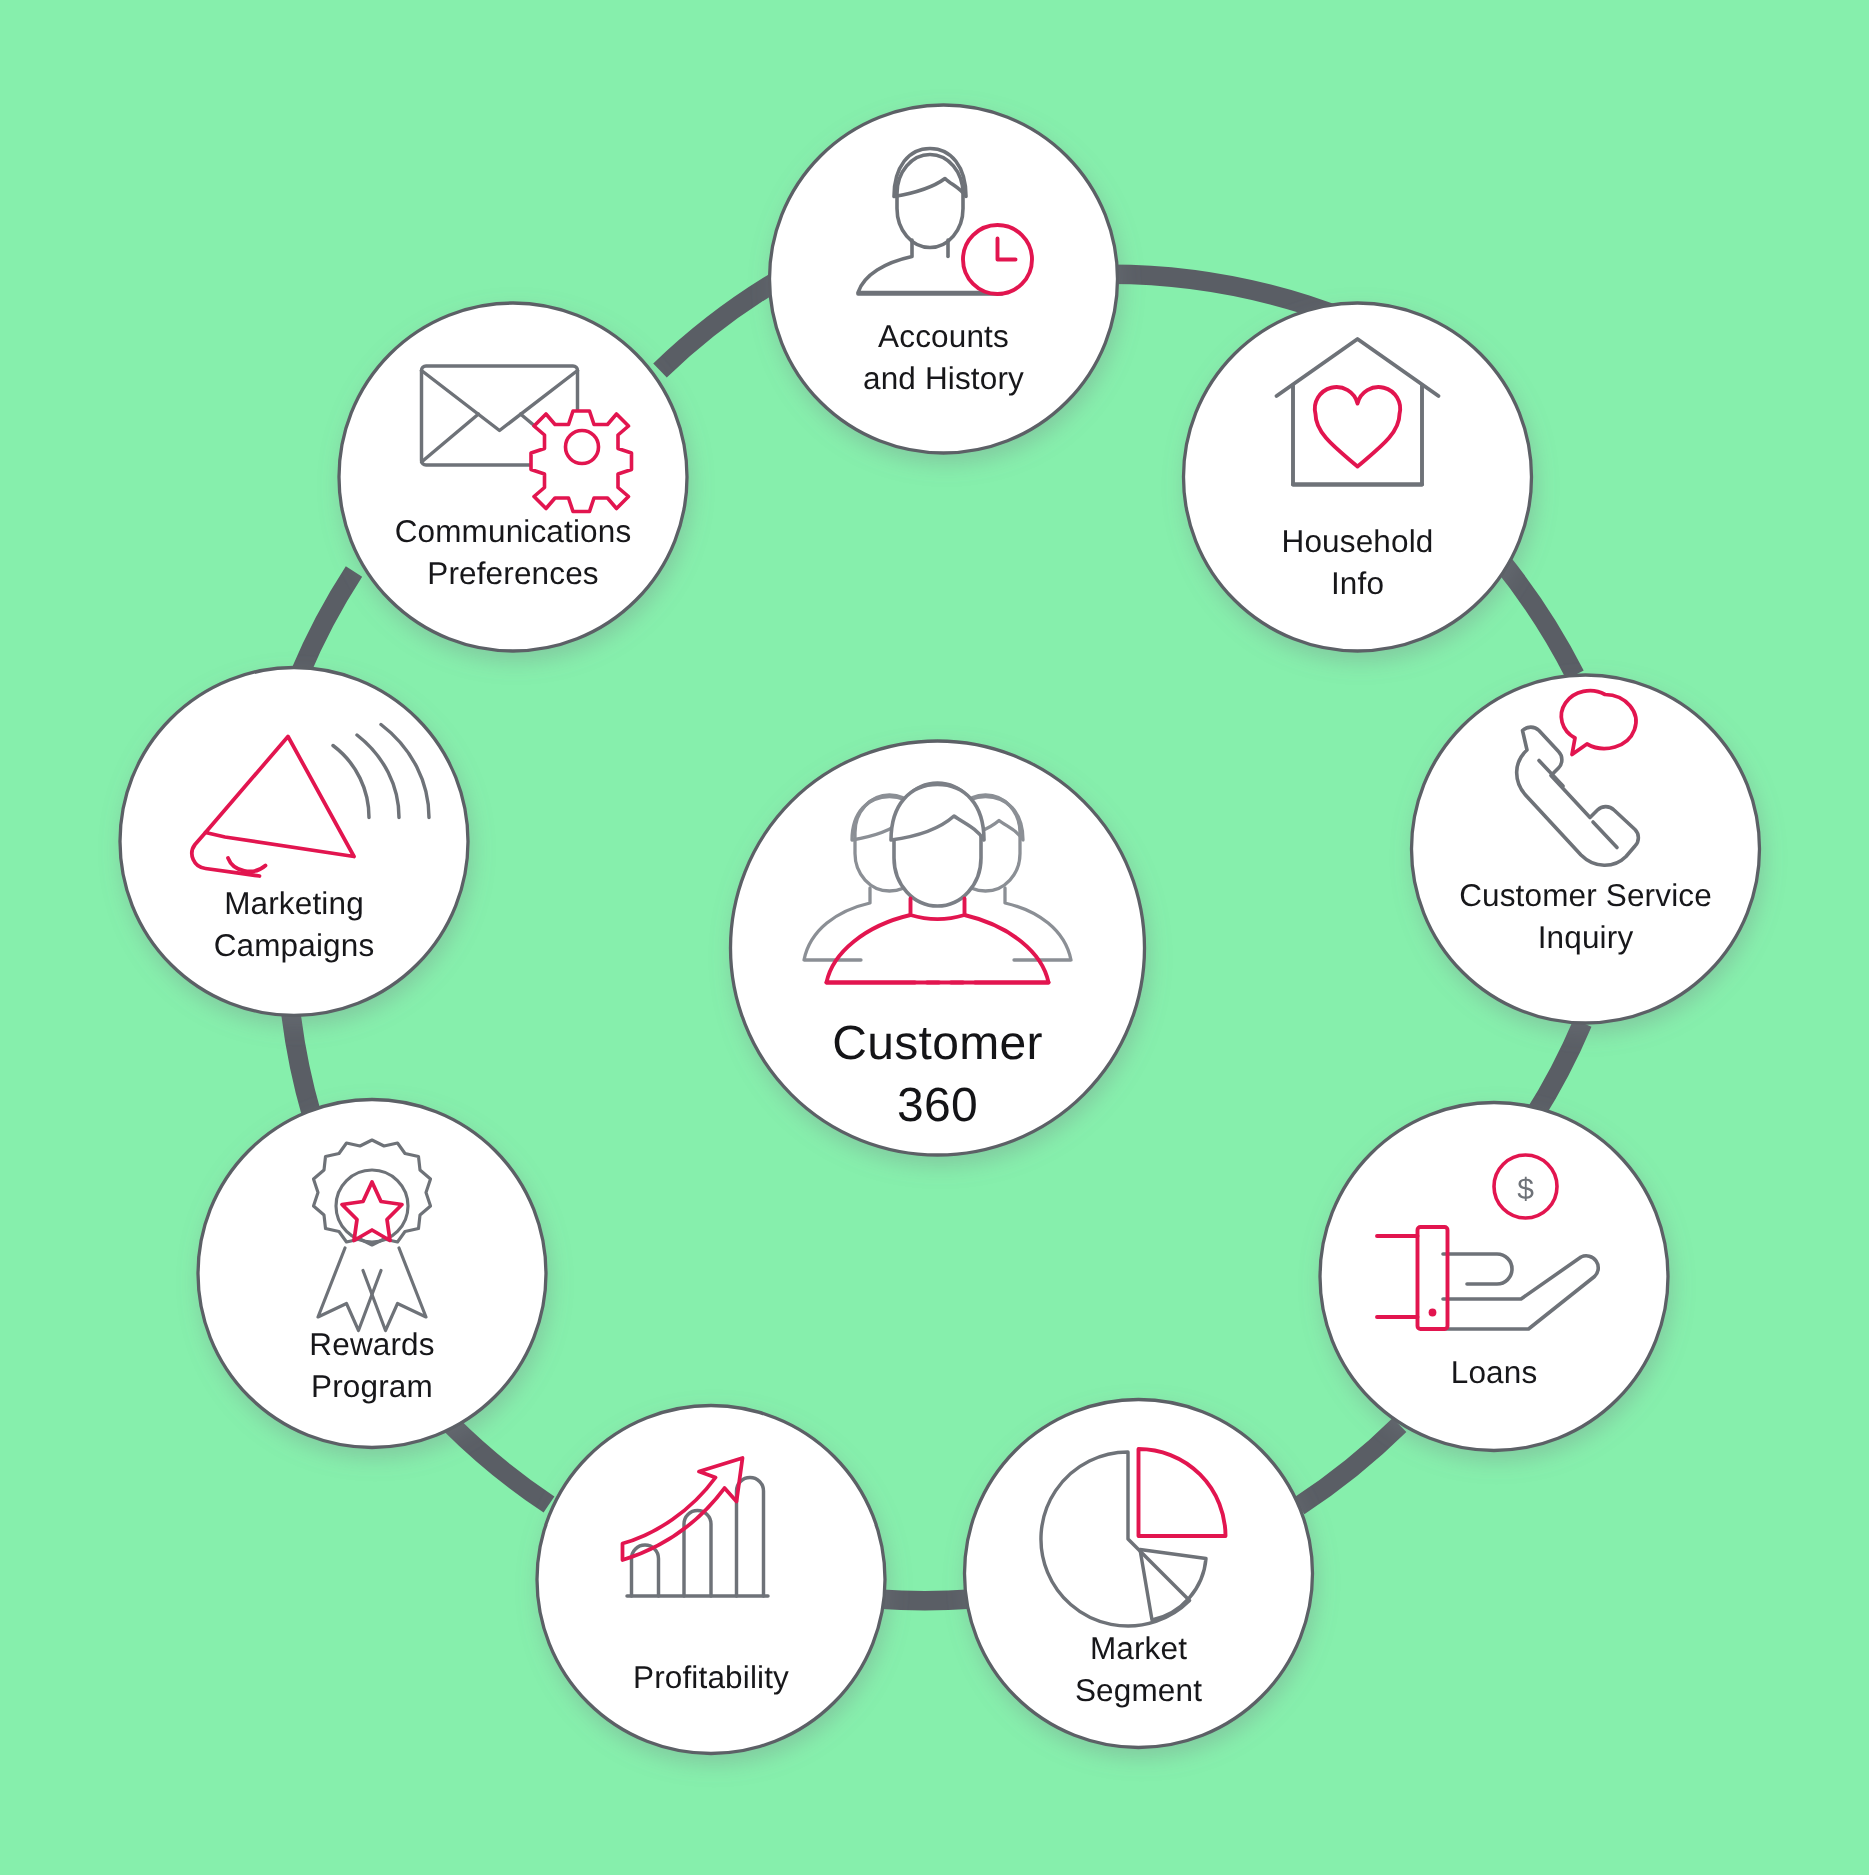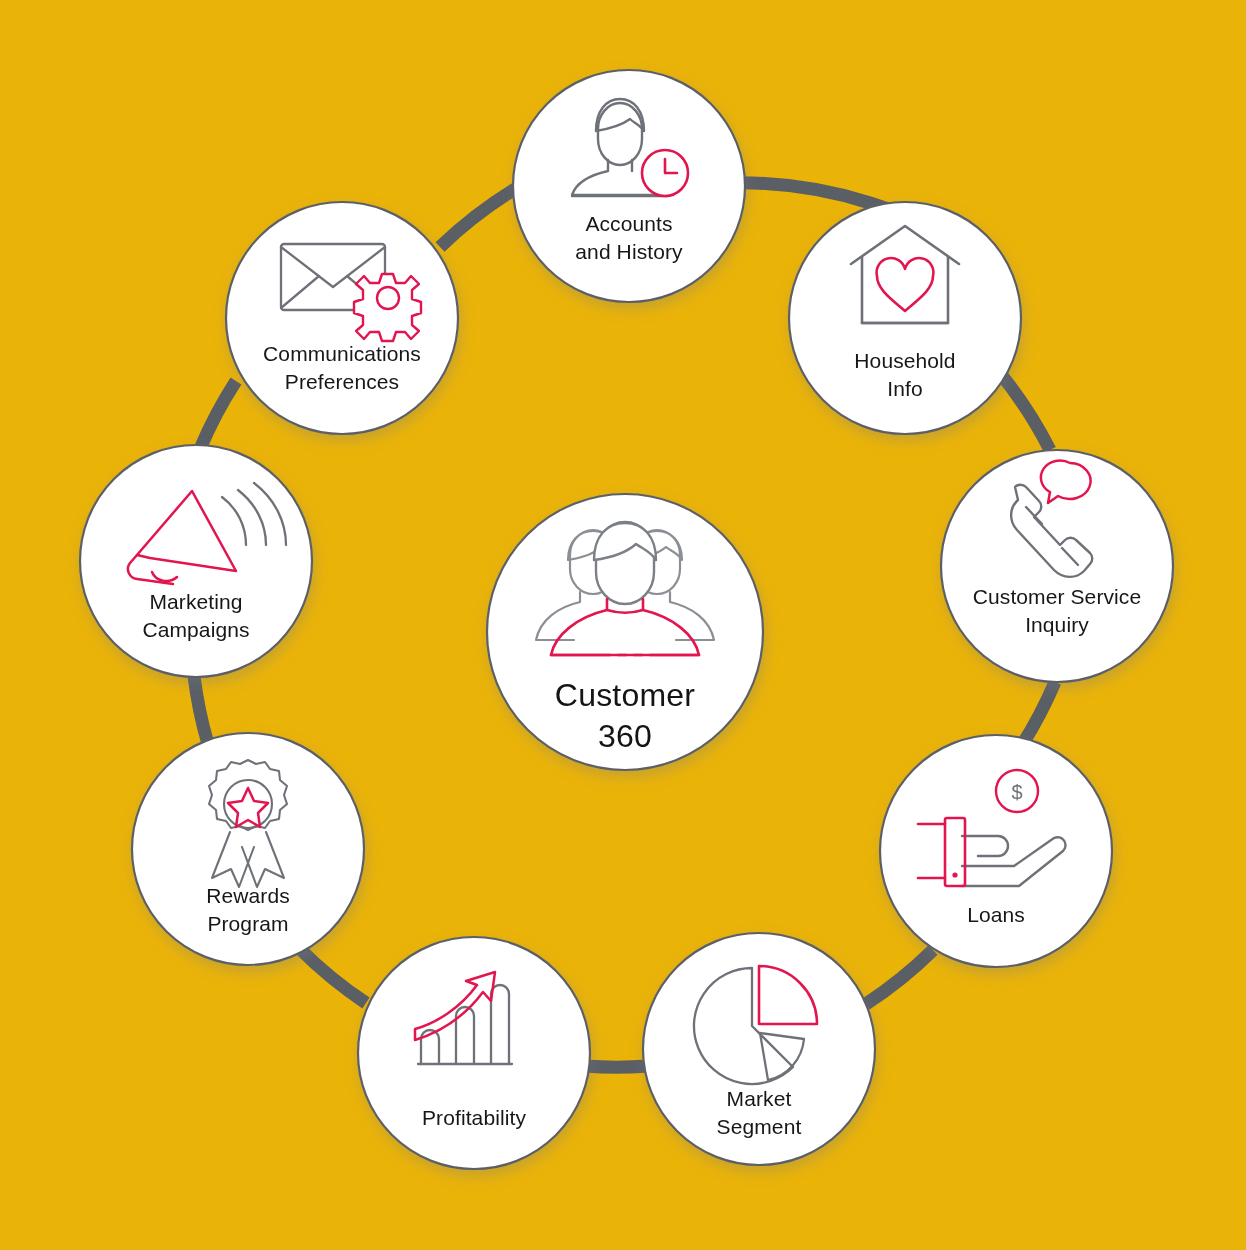--- a/index.html
+++ b/index.html
@@ -10,21 +10,21 @@
   body {
     width: 1246px;
     height: 1250px;
     font-family: "Liberation Sans", sans-serif;
     overflow: hidden;
   }
   #stage {
     position: relative;
     width: 1246px;
     height: 1250px;
-    background: #eab308;
+    background: #86efac;
   }
   #diagram {
     position: absolute;
     left: 0;
     top: 0;
     width: 1246px;
     height: 1250px;
     display: block;
   }
   .node-label {

